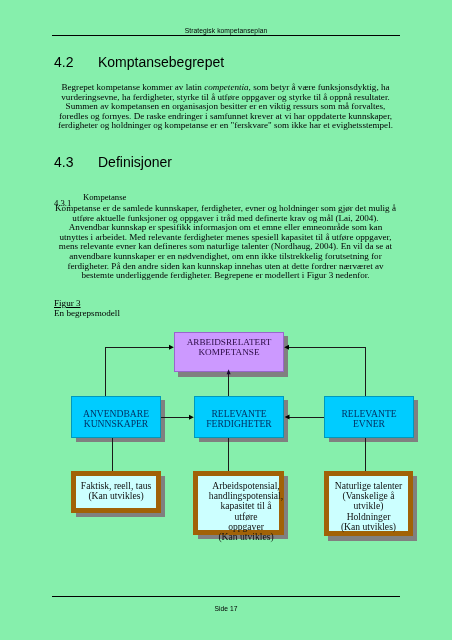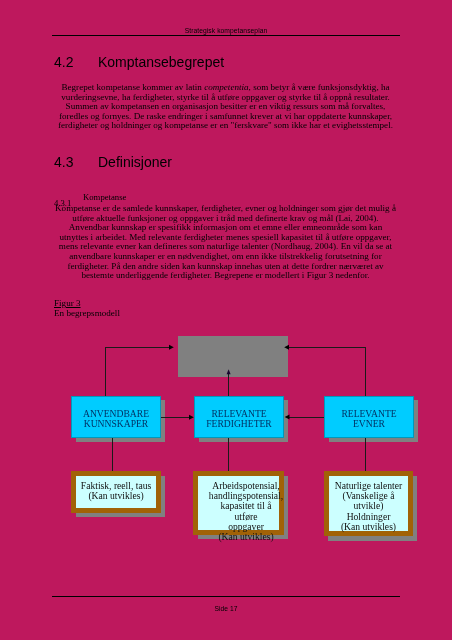--- a/index.html
+++ b/index.html
@@ -1,18 +1,18 @@
 <!DOCTYPE html>
 <html><head>
 <meta charset="utf-8">
 <title>Strategisk kompetanseplan</title>
 <style>
   html,body{margin:0;padding:0;}
   body{width:452px;height:640px;background:#ffffff;font-family:"Liberation Serif",serif;overflow:hidden;}
-  .page{position:relative;width:452px;height:640px;background:#be185d;}
+  .page{position:relative;width:452px;height:640px;background:#86efac;}
 
   .hdr-text{position:absolute;left:52px;top:26.6px;width:348px;text-align:center;
             font-family:"Liberation Sans",sans-serif;font-size:6.7px;color:#000;letter-spacing:0.08px;}
   .hdr-rule{position:absolute;left:52px;top:35px;width:348px;height:1px;background:#000;}
   .ftr-rule{position:absolute;left:52px;top:596px;width:348px;height:1px;background:#000;}
   .ftr-text{position:absolute;left:52px;top:605px;width:348px;text-align:center;
             font-family:"Liberation Sans",sans-serif;font-size:6.7px;color:#000;letter-spacing:0.08px;}
 
   .h2{position:absolute;left:54px;font-family:"Liberation Sans",sans-serif;font-size:14px;color:#000;white-space:nowrap;height:16px;}
   .h2 .num{position:absolute;left:0;top:0;}
@@ -97,20 +97,21 @@
         <rect x="365" y="438" width="1" height="33"></rect>
       </g>
       <g fill="#000000">
         <path d="M173.8 347.3 L169 344.8 L169 349.8 Z"></path>
         <path d="M284.2 347.3 L289 344.8 L289 349.8 Z"></path>
         <path d="M193.8 417.2 L189 414.7 L189 419.7 Z"></path>
         <path d="M284.7 417 L289.5 414.5 L289.5 419.5 Z"></path>
       </g>
     </svg>
 
+    <div class="box bx-competence" style="left:174px;top:332px;width:110px;height:40px;">ARBEIDSRELATERT<br>KOMPETANSE</div>
     <div class="box bx-component" style="left:71px;top:396px;width:90px;height:42px;">ANVENDBARE<br>KUNNSKAPER</div>
     <div class="box bx-component" style="left:194px;top:396px;width:90px;height:42px;">RELEVANTE<br>FERDIGHETER</div>
     <div class="box bx-component" style="left:324px;top:396px;width:90px;height:42px;">RELEVANTE<br>EVNER</div>
     <div class="box bx-detail" style="left:71px;top:471px;width:90px;height:42px;">Faktisk, reell, taus<br>(Kan utvikles)</div>
     <div class="box bx-detail" style="left:193px;top:471px;width:91px;height:64px;padding-left:15px;">Arbeidspotensial,<br>handlingspotensial,<br>kapasitet til å utføre<br>oppgaver<br>(Kan utvikles)</div>
     <div class="box bx-detail" style="left:324px;top:471px;width:89px;height:65px;">Naturlige talenter<br>(Vanskelige å<br>utvikle)<br>Holdninger<br>(Kan utvikles)</div>
     <svg class="conn" width="452" height="640" viewBox="0 0 452 640">
       <path d="M228.6 369.2 L226.6 374.3 L230.6 374.3 Z" fill="#1a0630"></path>
     </svg>
   </div>

